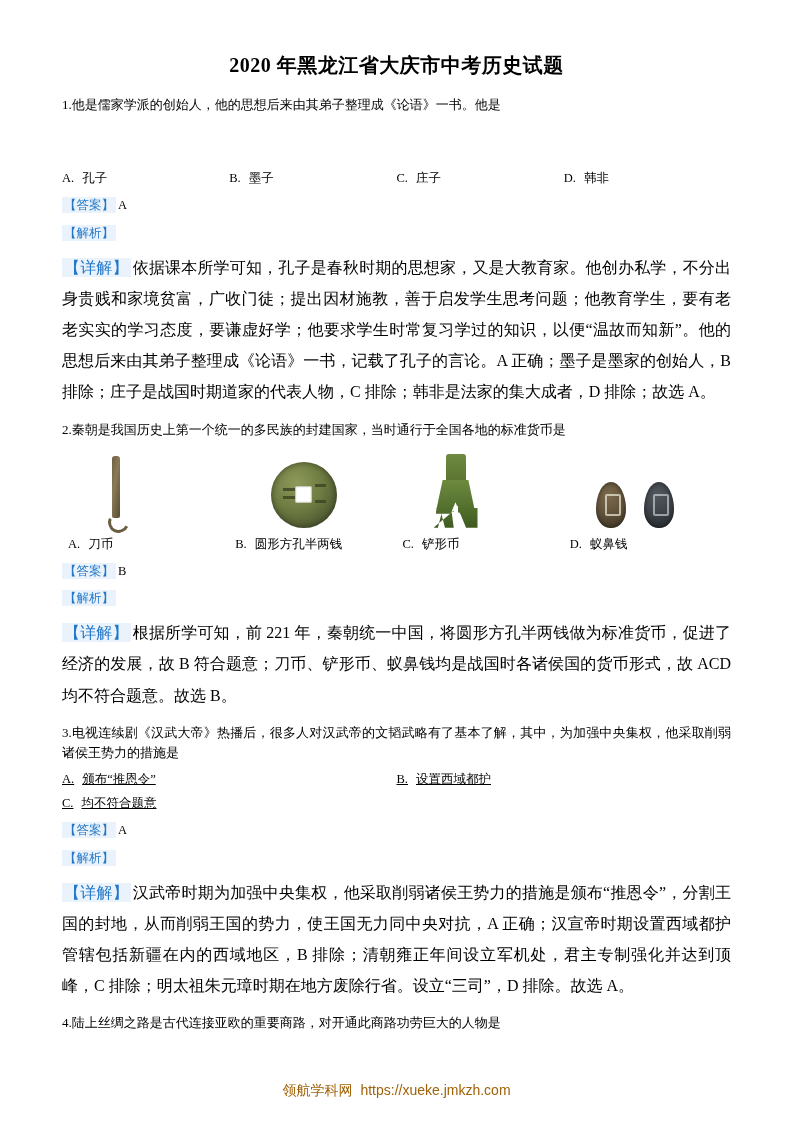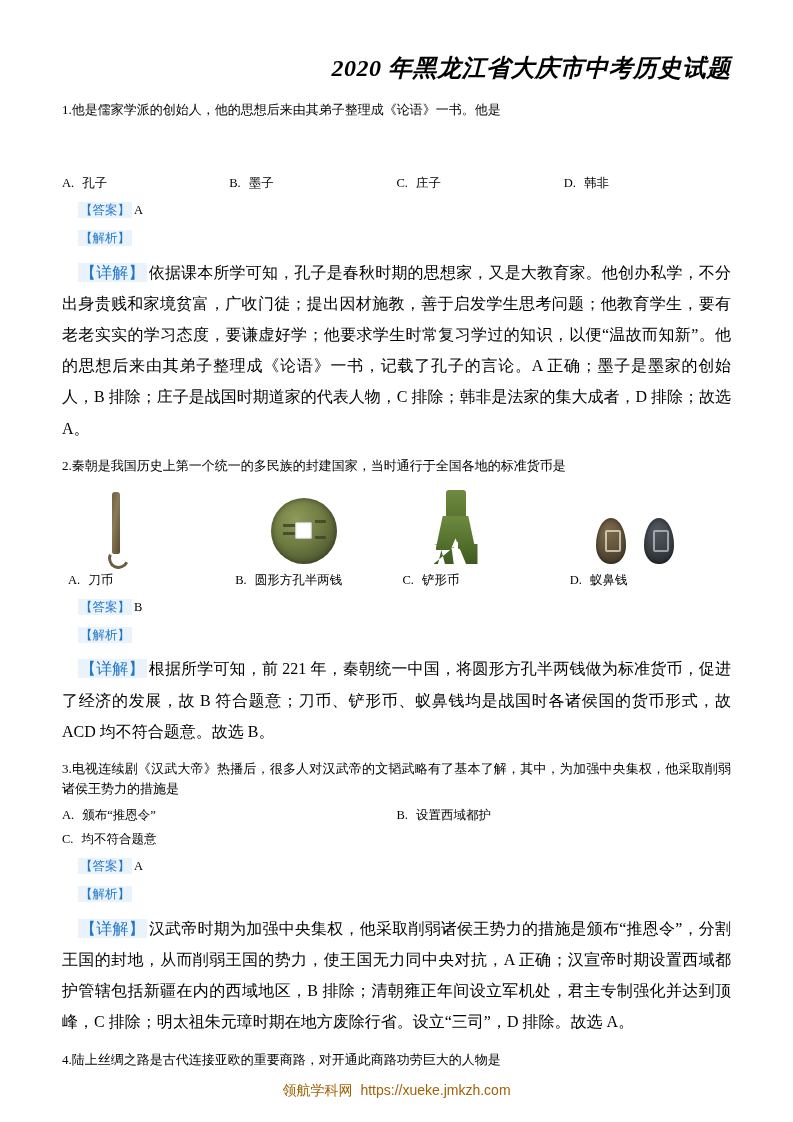--- a/index.html
+++ b/index.html
@@ -16,27 +16,26 @@
     overflow: hidden;
   }
   .page {
     box-sizing: border-box;
     width: 793px;
     height: 1122px;
     padding: 52px 62px 0 62px;
     position: relative;
   }
   .doc-title {
-    text-align: right;
-    font-size: 24px;
+    text-align: center;
+    font-size: 20px;
     font-weight: bold;
     letter-spacing: 0.5px;
     margin: 0 0 16px 0;
     font-family: "Liberation Serif", "DejaVu Serif", serif;
-    font-style: italic;
   }
   .q-stem {
     font-size: 13px;
     line-height: 1.55;
     margin: 10px 0 8px 0;
     text-align: justify;
   }
   .opts-row {
     display: flex;
     font-size: 12.5px;
@@ -47,32 +46,32 @@
     white-space: nowrap;
     margin-top: 47px;
   }
   .opts-half {
     display: flex;
     font-size: 12.5px;
     margin: 7px 0;
   }
   .opts-half .opt {
     flex: 0 0 50%;
+    text-decoration: underline;
   }
   .opt-letter { margin-right: 8px; }
   .tag-line {
     font-size: 12.5px;
     margin: 9px 0;
     line-height: 1.5;
   }
   .tag {
     color: #2277c8;
     background: #eaf3fb;
     padding: 1px 2px;
-    margin-left: 16px;
   }
   .tag-ans-val {
     margin-left: 2px;
     color: #000;
   }
   .explain {
     font-size: 16px;
     line-height: 1.95;
     text-align: justify;
     margin: 8px 0 12px 0;

